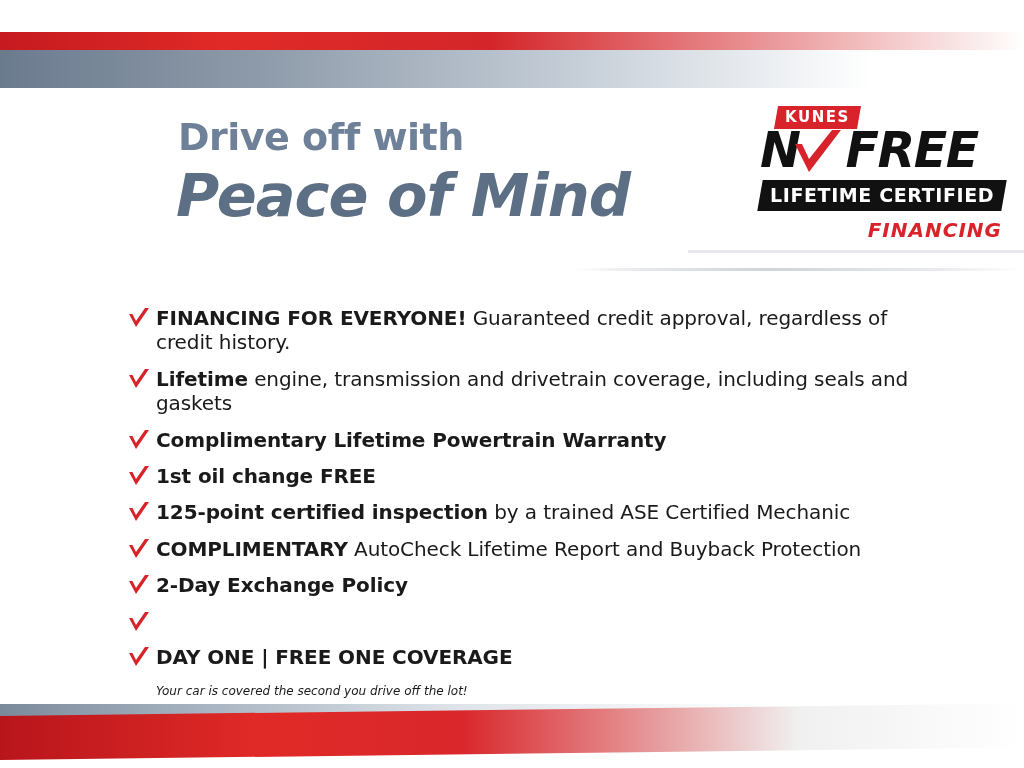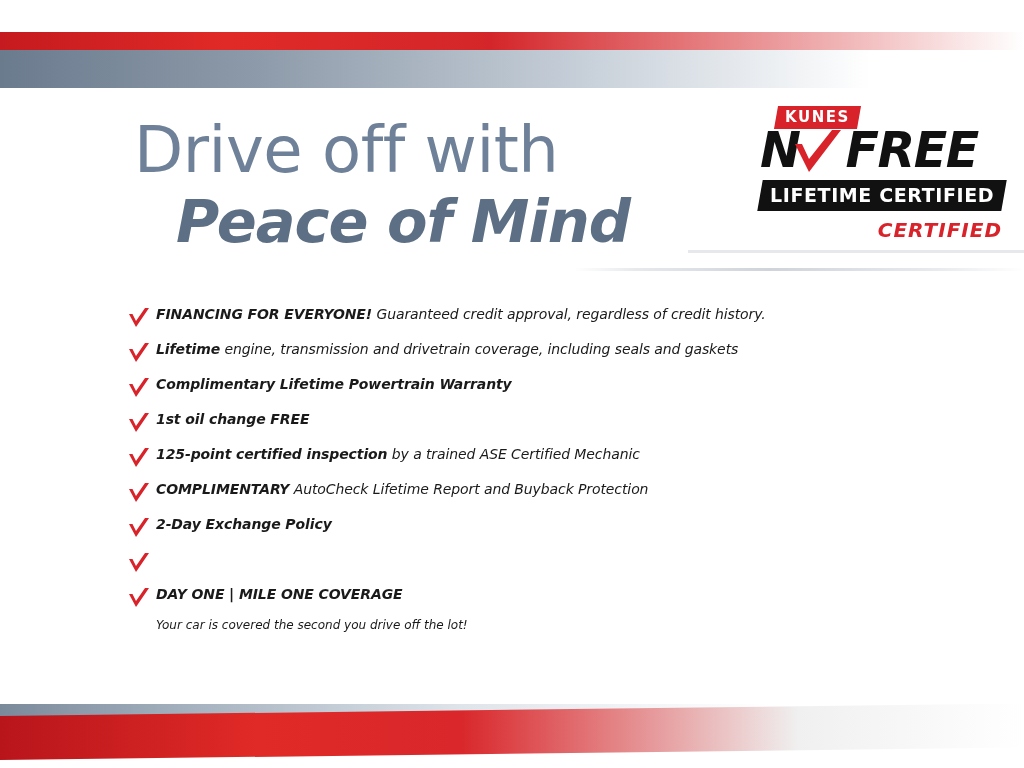--- a/index.html
+++ b/index.html
@@ -77,26 +77,27 @@
 
   
   .headline {
     position: absolute;
     left: 134px;
     top: 118px;
     width: 620px;
   }
   .headline-line1 {
     font-family: "DejaVu Sans", sans-serif;
-    font-size: 64px;
-    font-weight: 400;
+    font-size: 38px;
+    font-weight: 700;
     color: #6e8199;
     letter-spacing: -0.5px;
     line-height: 1.02;
     white-space: nowrap;
+    margin-left: 44px;
   }
   .headline-line2 {
     font-family: "DejaVu Sans", sans-serif;
     font-size: 59px;
     font-weight: 700;
     font-style: italic;
     color: #5d6f84;
     letter-spacing: -1px;
     line-height: 1.05;
     margin-top: 8px;
@@ -213,22 +214,21 @@
     flex: 0 0 auto;
     width: 22px;
     height: 22px;
     margin-top: 1px;
     margin-right: 6px;
   }
   .check-icon svg { display: block; }
 
   .benefit-text {
     font-family: "DejaVu Sans", sans-serif;
-    font-size: 14px;
-    font-style: italic;
+    font-size: 20px;
     color: #1a1a1a;
     line-height: 1.22;
     letter-spacing: -0.1px;
   }
   .benefit-text b {
     font-weight: 700;
   }
   .benefit-sub {
     display: block;
     margin-top: 15px;
@@ -264,21 +264,21 @@
     </div>
     <div class="logo-nofear"><span>N</span><span style="padding-left:46px">FREE</span></div>
     <div class="logo-check">
       <svg width="52" height="48" viewBox="0 0 52 48">
         <path d="M3 16 L17 44 L49 2 L40 2 L17 31 L10 16 Z" fill="#d8232a"></path>
       </svg>
     </div>
     <div class="logo-lifetime">
       <span>LIFETIME CERTIFIED</span>
     </div>
-    <div class="logo-vehicles">CERTIFIED</div>
+    <div class="logo-vehicles">FINANCING</div>
   </div>
 
   <div class="benefits">
 
     <div class="benefit-row">
       <span class="check-icon">
         <svg width="22" height="22" viewBox="0 0 22 22">
             <path d="M1 7 L8 20 L21 1 L17 1 L8 14 L4.5 7 Z" fill="#d8232a"></path>
           </svg>
       </span>
@@ -347,21 +347,21 @@
       </span>
     </div>
 
     <div class="benefit-row">
       <span class="check-icon">
         <svg width="22" height="22" viewBox="0 0 22 22">
             <path d="M1 7 L8 20 L21 1 L17 1 L8 14 L4.5 7 Z" fill="#d8232a"></path>
           </svg>
       </span>
       <span class="benefit-block">
-        <span class="benefit-text"><b>DAY ONE | MILE ONE COVERAGE</b></span>
+        <span class="benefit-text"><b>DAY ONE | FREE ONE COVERAGE</b></span>
         <span class="benefit-sub" style="margin-left:0">Your car is covered the second you drive off the lot!</span>
       </span>
     </div>
 
   </div>
 
   <div class="bottom-grey-band"></div>
   <div class="bottom-red-band"></div>
   <div class="bottom-white-gap"></div>
 

